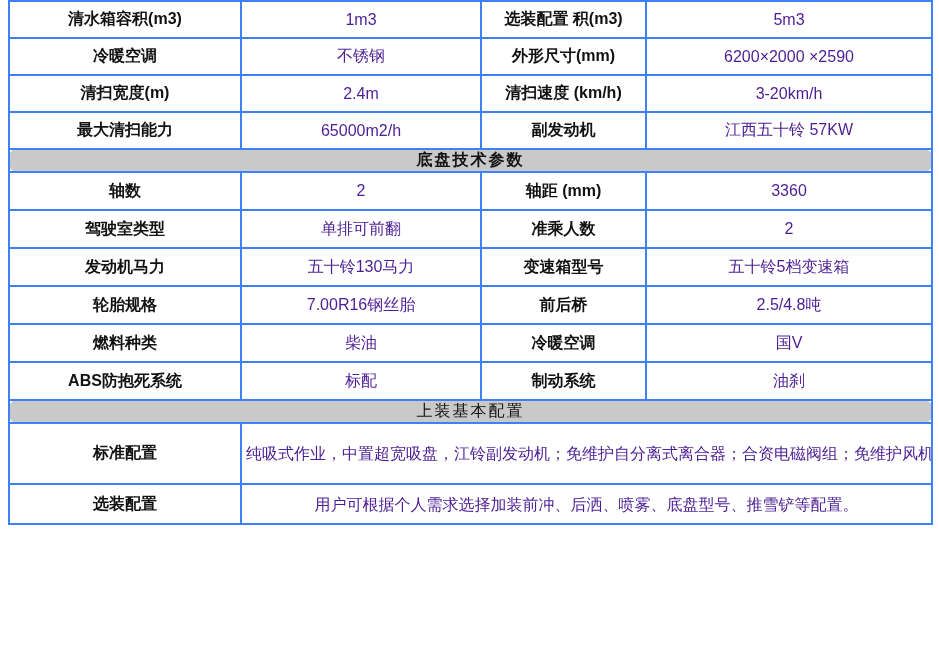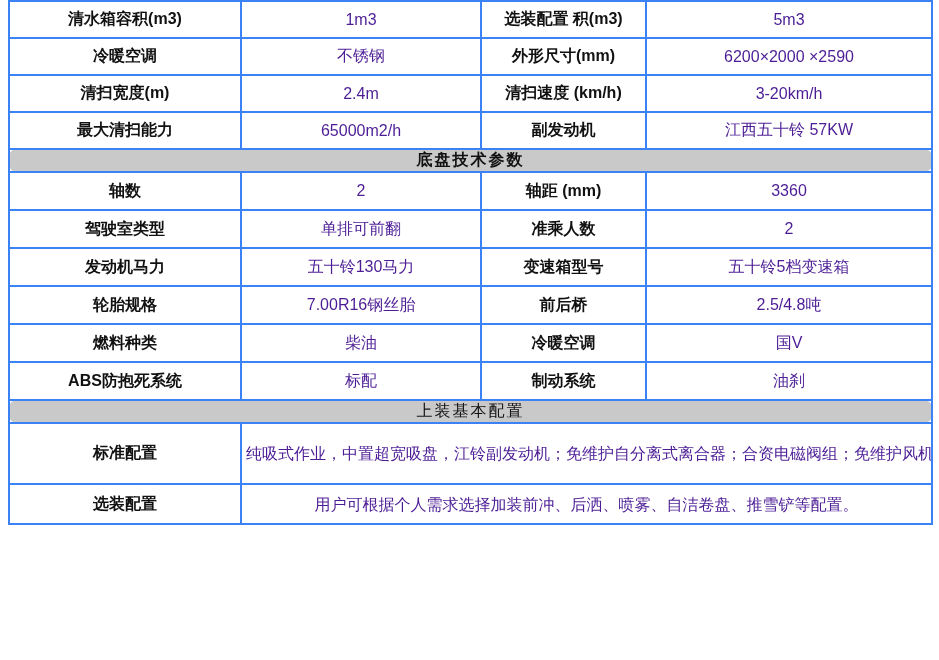--- a/index.html
+++ b/index.html
@@ -138,18 +138,18 @@
       <td class="section" colspan="4">上装基本配置</td>
     </tr>
 
     <tr class="std">
       <td class="lbl">标准配置</td>
       <td class="val longtext" colspan="3"><span>纯吸式作业，中置超宽吸盘，江铃副发动机；免维护自分离式离合器；合资电磁阀组；免维护风机；</span></td>
     </tr>
 
     <tr class="opt">
       <td class="lbl">选装配置</td>
-      <td class="val longtext" colspan="3">用户可根据个人需求选择加装前冲、后洒、喷雾、自洁卷盘、推雪铲等配置。</td>
+      <td class="val longtext" colspan="3">用户可根据个人需求选择加装前冲、后洒、喷雾、底盘型号、推雪铲等配置。</td>
     </tr>
 
   </tbody>
     </table>
 </div>
 
 </body></html>

